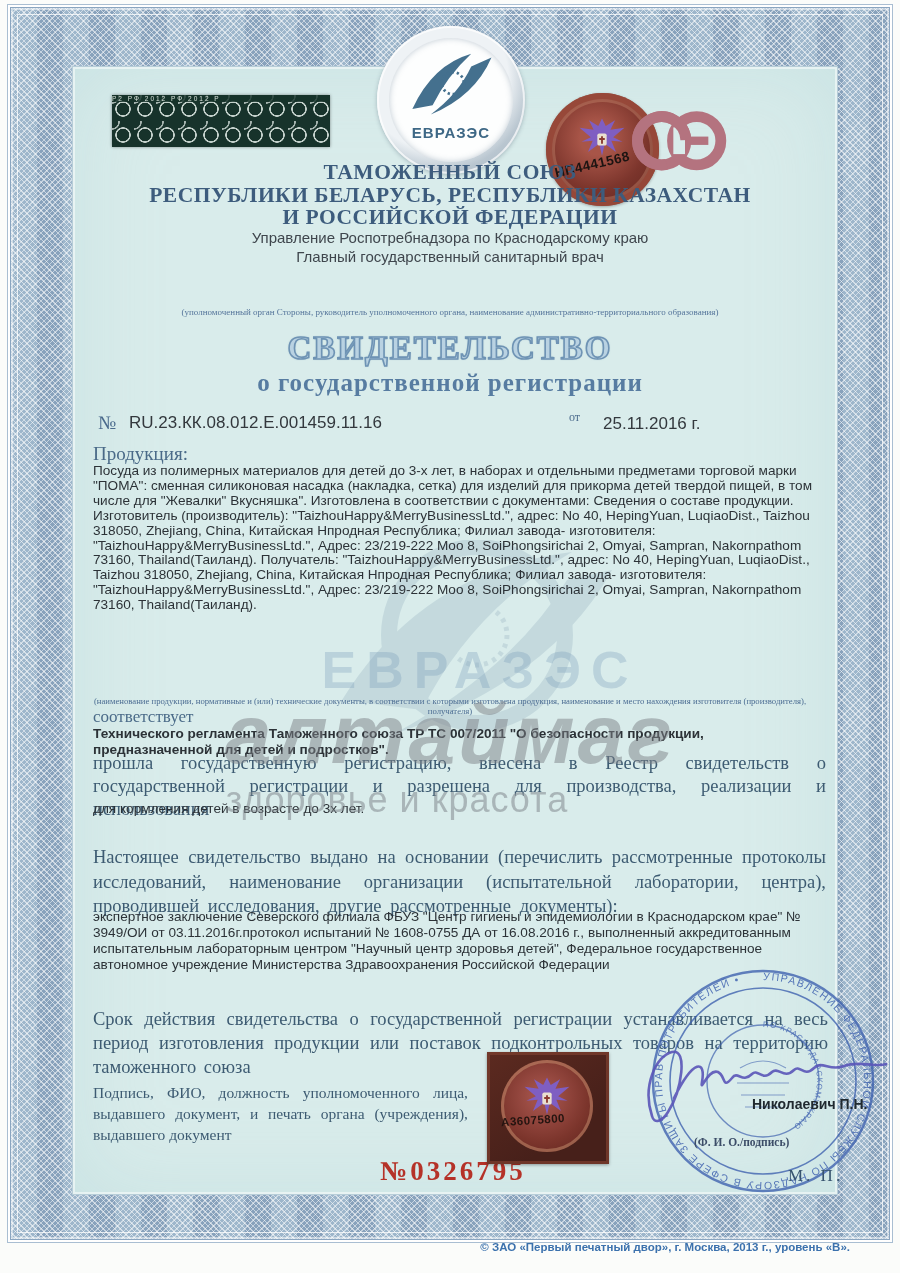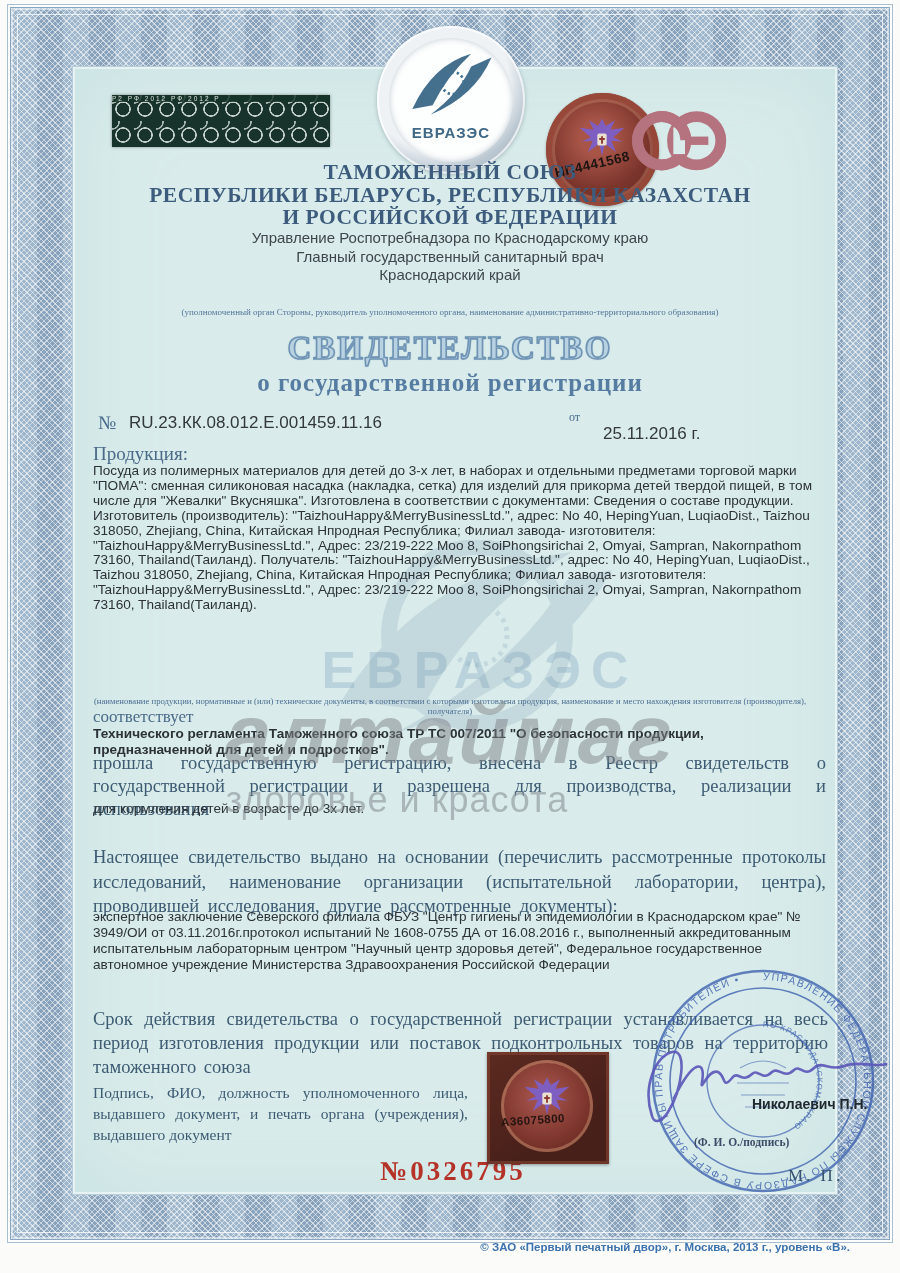--- a/index.html
+++ b/index.html
@@ -25,21 +25,21 @@
   .union-title{top:161px;font-weight:bold;font-size:21.5px;line-height:22.5px;color:#3d5c7d;letter-spacing:.5px;}
   .authority{top:229px;font-size:15px;line-height:18.5px;color:#3f464d;}
   .cap1{top:307px;font-size:9px;color:#54749a;}
   .title-main{top:330px;font-size:33px;font-weight:bold;letter-spacing:2px;color:#b9d2e2;
       -webkit-text-stroke:1.6px #6e93b4;text-shadow:0 0 2px rgba(90,130,165,.6);}
   .title-sub{top:369px;font-size:25px;font-weight:bold;color:#577ca1;letter-spacing:1px;}
   .regline{top:410px;left:93px;right:75px;height:26px;}
   .regno-label{position:absolute;left:5px;top:2px;font-size:19px;color:#4a6a8c;}
   .regno{position:absolute;left:36px;top:3px;font-size:17px;color:#33383d;}
   .regdate-label{position:absolute;left:476px;top:0;font-size:12px;color:#4a6a8c;}
-  .regdate{position:absolute;left:510px;top:14px;font-size:17px;color:#33383d;}
+  .regdate{position:absolute;left:510px;top:4px;font-size:17px;color:#33383d;}
   .prod-label{left:93px;top:443px;font-size:19px;color:#4a6a88;}
   .prod-text{left:93px;top:464px;width:729px;font-size:13.6px;line-height:14.9px;color:#2c3237;text-align:left;}
   .cap2{top:696px;left:80px;right:80px;text-align:center;font-size:8.7px;color:#4c6d93;}
   .conf-label{left:93px;top:707px;font-size:17px;color:#4a6a88;}
   .conf-text{left:93px;top:726px;width:729px;font-size:13.6px;line-height:15.5px;color:#2c3237;font-weight:bold;}
   .passed{left:93px;top:752px;width:733px;font-size:18.5px;line-height:23px;color:#3d5b72;
       text-align:justify;word-spacing:7px;}
   .addendum{left:93px;top:801px;font-size:13.6px;color:#2c3237;}
   .basis-intro{left:93px;top:845px;width:733px;font-size:18.5px;line-height:24.5px;color:#3d5b72;
       text-align:justify;word-spacing:4px;}
@@ -153,21 +153,20 @@
   </svg>
 
   <div class="abs ctr union-title">
     <div>ТАМОЖЕННЫЙ СОЮЗ</div>
     <div>РЕСПУБЛИКИ БЕЛАРУСЬ, РЕСПУБЛИКИ КАЗАХСТАН</div>
     <div>И РОССИЙСКОЙ ФЕДЕРАЦИИ</div>
   </div>
   <div class="abs ctr authority sans">
     <div>Управление Роспотребнадзора по Краснодарскому краю</div>
     <div>Главный государственный санитарный врач</div>
-    <div>Краснодарский край</div>
   </div>
   <div class="abs ctr cap1">(уполномоченный орган Стороны, руководитель уполномоченного органа, наименование административно-территориального образования)</div>
 
   <div class="abs ctr title-main">СВИДЕТЕЛЬСТВО</div>
   <div class="abs ctr title-sub">о государственной регистрации</div>
 
   <div class="abs regline">
     <span class="regno-label">№</span>
     <span class="regno sans">RU.23.КК.08.012.Е.001459.11.16</span>
     <span class="regdate-label">от</span>

